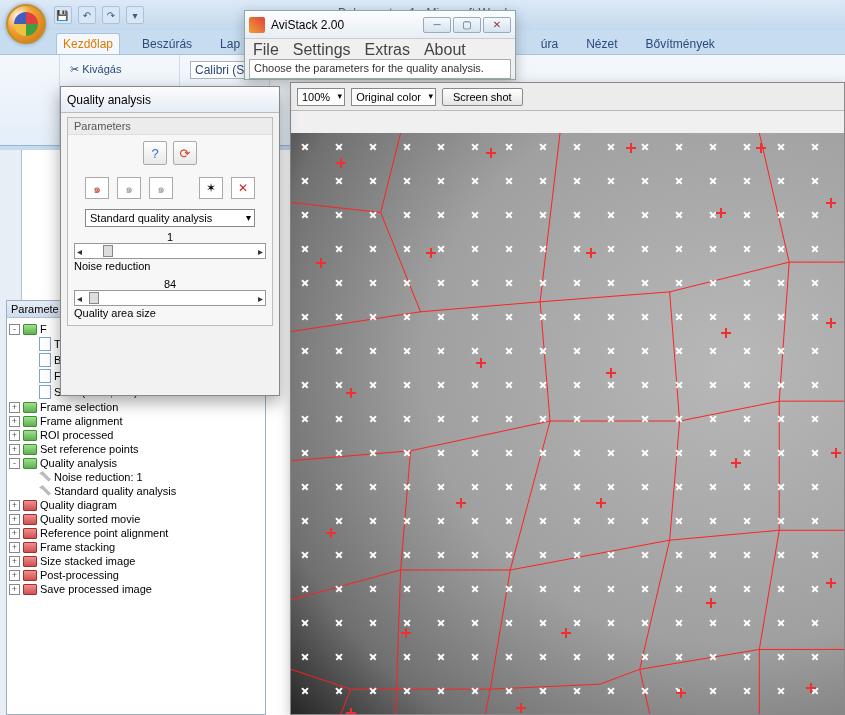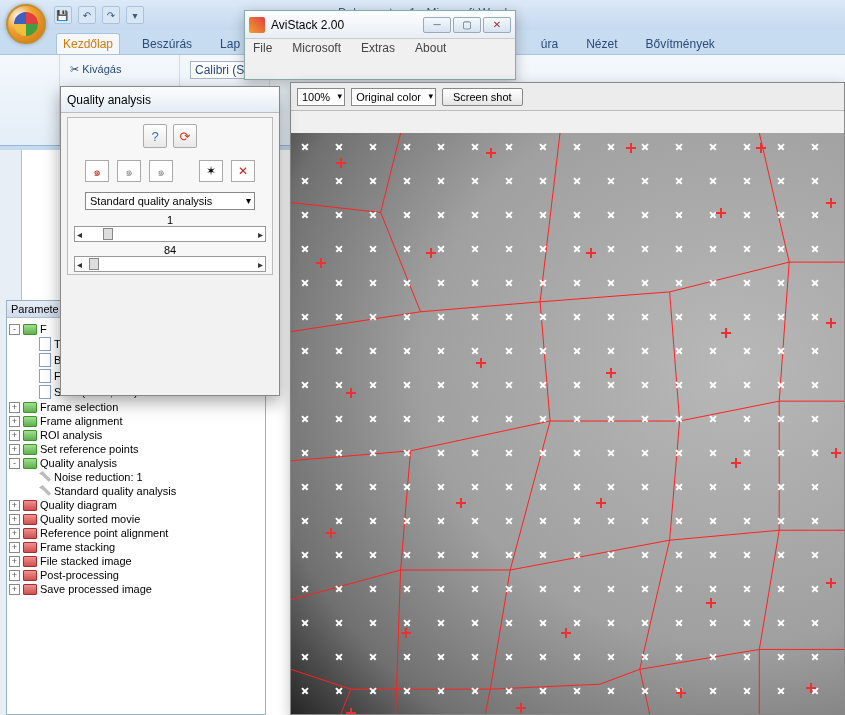--- a/index.html
+++ b/index.html
@@ -39,21 +39,21 @@
 .indent-1 { padding-left: 16px; }
 
 
 .avs-win { position:absolute; left:244px; top:10px; width:272px; height:70px; background:#f0f0f0; border:1px solid #8aa; box-shadow:0 4px 12px rgba(0,0,0,.25); }
 .avs-titlebar { height:28px; background:linear-gradient(#fdfdfe,#e8eef5); display:flex; align-items:center; padding:0 4px; border-bottom:1px solid #ccc; }
 .avs-icon { width:16px; height:16px; background:linear-gradient(45deg,#f0a030,#e04040); border-radius:2px; margin-right:6px; }
 .avs-title { font-size:12px; flex:1; }
 .win-btns { display:flex; gap:2px; }
 .win-btn { width:28px; height:16px; border:1px solid #9ab; background:linear-gradient(#f5f9fd,#d5e3f0); border-radius:2px; font-size:10px; display:flex; align-items:center; justify-content:center; color:#456; }
 .win-btn.close { color:#a03030; }
-.avs-menu { height:20px; display:flex; gap:20px; padding:2px 8px; font-size:12px; color:#444; }
+.avs-menu { height:20px; display:flex; gap:14px; padding:2px 8px; font-size:16px; color:#444; }
 .avs-status { height:20px; border:1px solid #aaa; margin: 0 4px; background:#fff; font-size:11px; padding:2px 4px; color:#333; }
 
 
 .qa-win { position:absolute; left:60px; top:86px; width:220px; height:310px; background:#f2f2f2; border:1px solid #888; box-shadow:0 6px 16px rgba(0,0,0,.35); z-index:10; }
 .qa-titlebar { height:26px; background:linear-gradient(#fdfdfe,#e4ecf4); display:flex; align-items:center; padding:0 6px; font-size:12px; border-bottom:1px solid #bbb; }
 .qa-body { padding:4px 6px; }
 .qa-group { border:1px solid #bbb; background:#f7f7f7; margin-bottom:6px; }
 .qa-group-title { font-size:11px; padding:2px 6px; color:#555; background:#ececec; border-bottom:1px solid #ddd; }
 .qa-icons { display:flex; justify-content:center; gap:6px; padding:6px; }
 .icon-btn { width:24px; height:24px; border:1px solid #aaa; background:linear-gradient(#fff,#e8e8e8); border-radius:2px; display:flex; align-items:center; justify-content:center; font-size:13px; }
@@ -162,21 +162,21 @@
         <span>Frame selection</span>
       </div>
       <div class="tree-item indent-0">
         <span class="tree-toggle">+</span>
         <span class="folder green"></span>
         <span>Frame alignment</span>
       </div>
       <div class="tree-item indent-0">
         <span class="tree-toggle">+</span>
         <span class="folder green"></span>
-        <span>ROI analysis</span>
+        <span>ROI processed</span>
       </div>
       <div class="tree-item indent-0">
         <span class="tree-toggle">+</span>
         <span class="folder green"></span>
         <span>Set reference points</span>
       </div>
       <div class="tree-item indent-0">
         <span class="tree-toggle">-</span>
         <span class="folder green"></span>
         <span>Quality analysis</span>
@@ -207,21 +207,21 @@
         <span>Reference point alignment</span>
       </div>
       <div class="tree-item indent-0">
         <span class="tree-toggle">+</span>
         <span class="folder red"></span>
         <span>Frame stacking</span>
       </div>
       <div class="tree-item indent-0">
         <span class="tree-toggle">+</span>
         <span class="folder red"></span>
-        <span>File stacked image</span>
+        <span>Size stacked image</span>
       </div>
       <div class="tree-item indent-0">
         <span class="tree-toggle">+</span>
         <span class="folder red"></span>
         <span>Post-processing</span>
       </div>
       <div class="tree-item indent-0">
         <span class="tree-toggle">+</span>
         <span class="folder red"></span>
         <span>Save processed image</span>
@@ -234,24 +234,25 @@
     <div class="avs-icon"></div>
     <div class="avs-title">AviStack 2.00</div>
     <div class="win-btns">
       <div class="win-btn">─</div>
       <div class="win-btn">▢</div>
       <div class="win-btn close">✕</div>
     </div>
   </div>
   <div class="avs-menu">
     <span>File</span>
-    <span>Microsoft</span>
+    <span>Settings</span>
     <span>Extras</span>
     <span>About</span>
   </div>
+  <div class="avs-status">Choose the parameters for the quality analysis.</div>
 </div>
 
 <div class="disp-win">
   <div class="disp-toolbar">
     <span class="disp-combo">100%</span>
     <span class="disp-combo">Original color</span>
     <button class="disp-btn">Screen shot</button>
   </div>
   <div class="disp-canvas" id="canvas">
     <svg id="voronoi" viewBox="0 0 555 585" preserveAspectRatio="none">
@@ -596,40 +597,43 @@
       <div class="plus" style="left: 225px; top: 570px;"></div>
       <div class="plus" style="left: 385px; top: 555px;"></div>
       <div class="plus" style="left: 515px; top: 550px;"></div>
     </div>
 </div>
 
 <div class="qa-win">
   <div class="qa-titlebar">Quality analysis</div>
   <div class="qa-body">
     <div class="qa-group">
+      <div class="qa-group-title">Parameters</div>
       <div class="qa-icons">
         <div class="icon-btn" style="color:#2a70d0">?</div>
         <div class="icon-btn" style="color:#d04020">⟳</div>
       </div>
       <div class="qa-tools">
         <div class="tool" style="color:#c04030">๑</div>
         <div class="tool" style="color:#999">๑</div>
         <div class="tool" style="color:#999">๑</div>
         <div style="width:10px"></div>
         <div class="tool">✶</div>
         <div class="tool" style="color:#d02020">✕</div>
       </div>
       <div class="qa-select">Standard quality analysis</div>
       <div class="slider-row">
         <div class="slider-val">1</div>
         <div class="slider-track">
             <div class="slider-thumb" style="left:28px"></div>
           </div>
+        <div class="slider-label">Noise reduction</div>
       </div>
       <div class="slider-row">
         <div class="slider-val">84</div>
         <div class="slider-track">
             <div class="slider-thumb" style="left:14px"></div>
           </div>
+        <div class="slider-label">Quality area size</div>
       </div>
     </div>
   </div>
 </div>
 
 </body></html>

